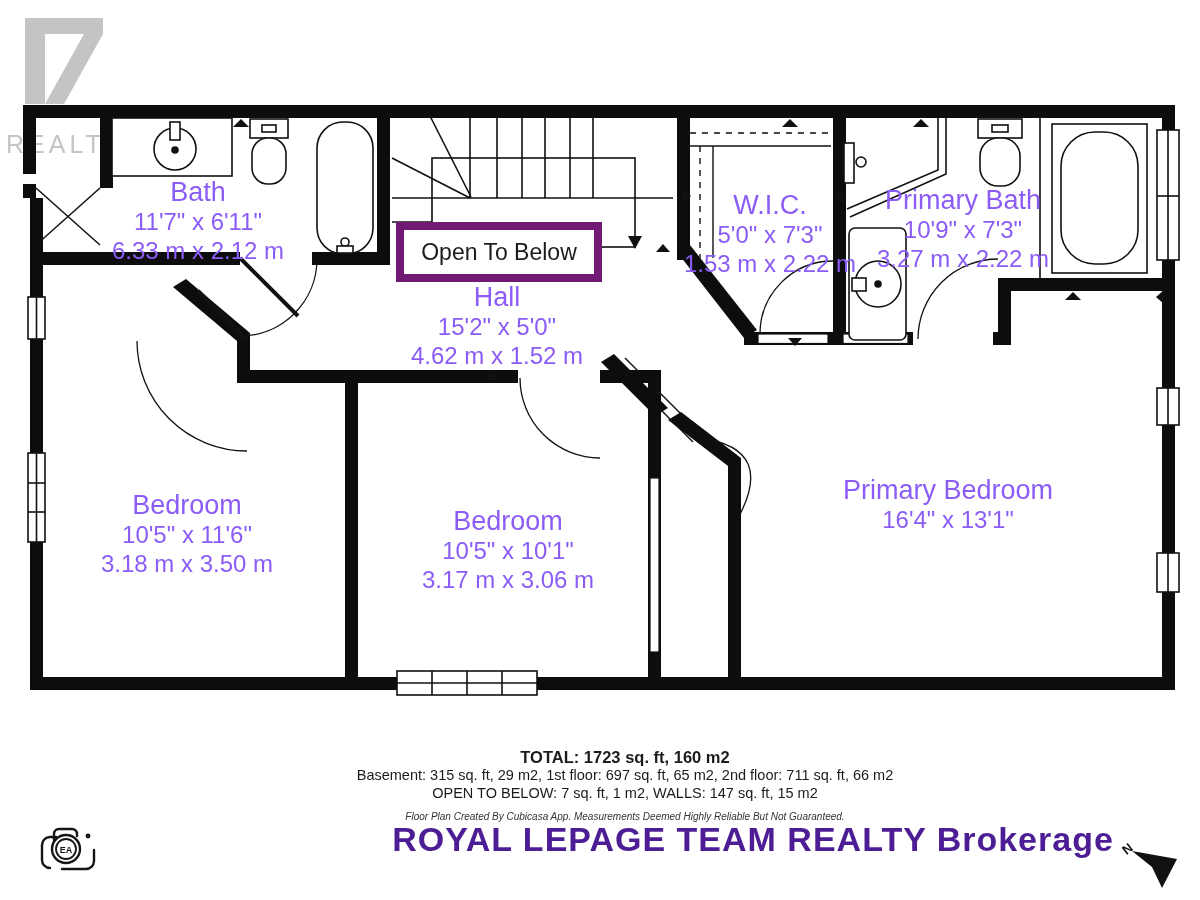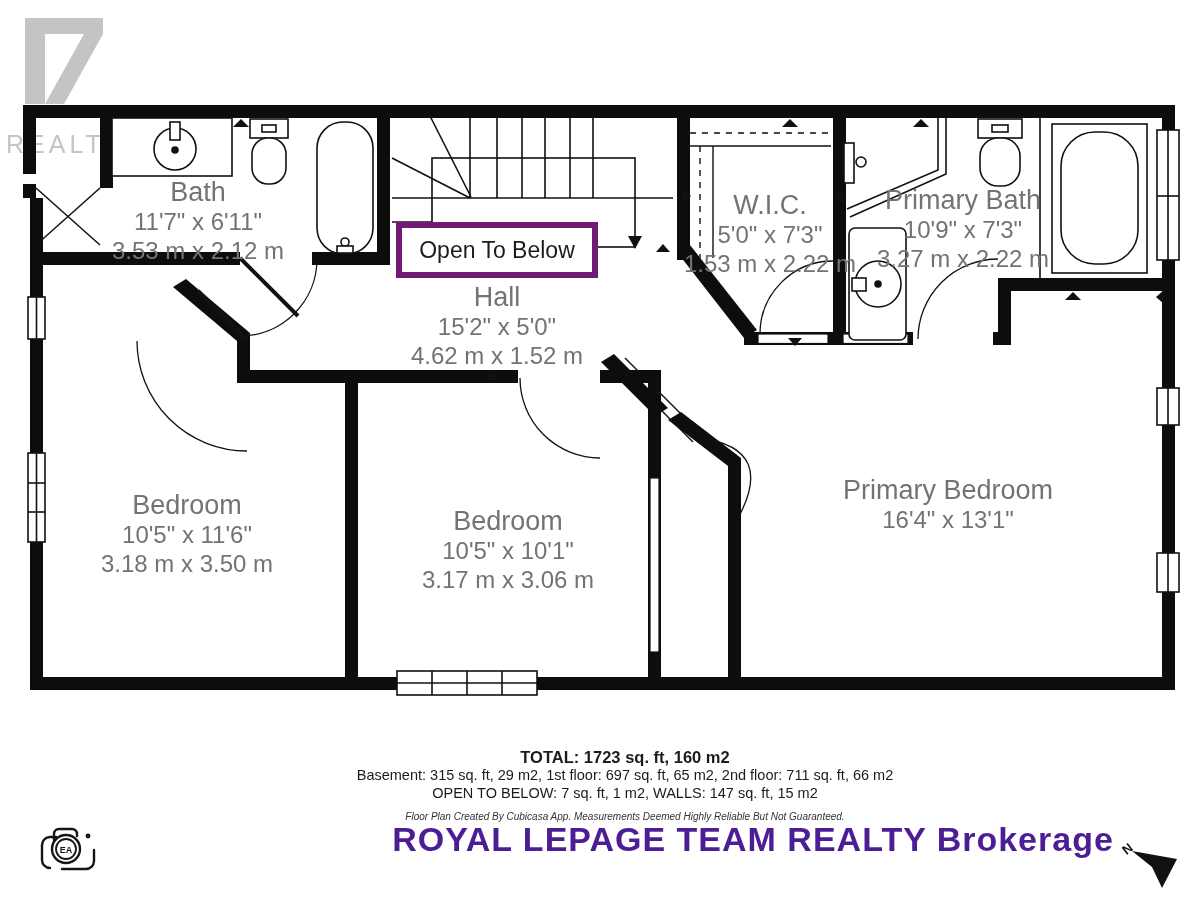--- a/index.html
+++ b/index.html
@@ -1,24 +1,24 @@
 <!DOCTYPE html>
 <html><head>
 <meta charset="utf-8">
 <style>
   html,body{margin:0;padding:0;}
   body{width:1200px;height:900px;position:relative;background:#ffffff;overflow:hidden;
        font-family:"Liberation Sans", sans-serif;}
   #plan-svg{position:absolute;left:0;top:0;z-index:2;}
-  .room-label{position:absolute;transform:translateX(-50%);text-align:center;color:#737373;
+  .room-label{position:absolute;transform:translateX(-50%);text-align:center;color:#8b5cf6;
               white-space:nowrap;z-index:3;}
   .rname{font-size:27px;line-height:30px;}
   .rdim{font-size:24px;line-height:29px;}
   .otb-box{position:absolute;left:396px;top:222px;width:190px;height:44px;background:#fff;
-           border:6px solid #701a75;display:flex;align-items:center;justify-content:center;
+           border:8px solid #701a75;display:flex;align-items:center;justify-content:center;
            font-size:23px;color:#1c1c1c;z-index:3;white-space:nowrap;}
   #watermark{position:absolute;left:753px;top:820px;transform:translateX(-50%);
              font-size:34px;font-weight:600;letter-spacing:1px;color:#4c1d95;
              white-space:nowrap;z-index:1;}
   #footer{position:absolute;left:0;top:748px;width:1200px;text-align:center;color:#1b1b1b;z-index:2;padding-left:25px;}
   .f-total{font-size:16.5px;font-weight:bold;line-height:19px;}
   .f-line{font-size:14.5px;line-height:17.5px;}
   .f-disclaimer{font-size:10px;color:#333;margin-top:9px;font-style:italic;}
 </style>
 </head>
@@ -205,21 +205,21 @@
 
   <g>
     <polygon points="1132,851 1177,859 1162,888 1152,867" fill="#111"></polygon>
     <text x="1124" y="856" font-size="13" font-weight="bold" fill="#111" transform="rotate(-38 1124 852)">N</text>
   </g>
 </svg>
 
 <div class="room-label" style="left:198px;top:177px">
   <div class="rname">Bath</div>
   <div class="rdim">11'7" x 6'11"</div>
-  <div class="rdim">3.53 m x 2.12 m</div>
+  <div class="rdim">6.33 m x 2.12 m</div>
 </div>
 
 <div class="otb-box">Open To Below</div>
 
 <div class="room-label" style="left:497px;top:282px">
   <div class="rname">Hall</div>
   <div class="rdim">15'2" x 5'0"</div>
   <div class="rdim">4.62 m x 1.52 m</div>
 </div>
 

